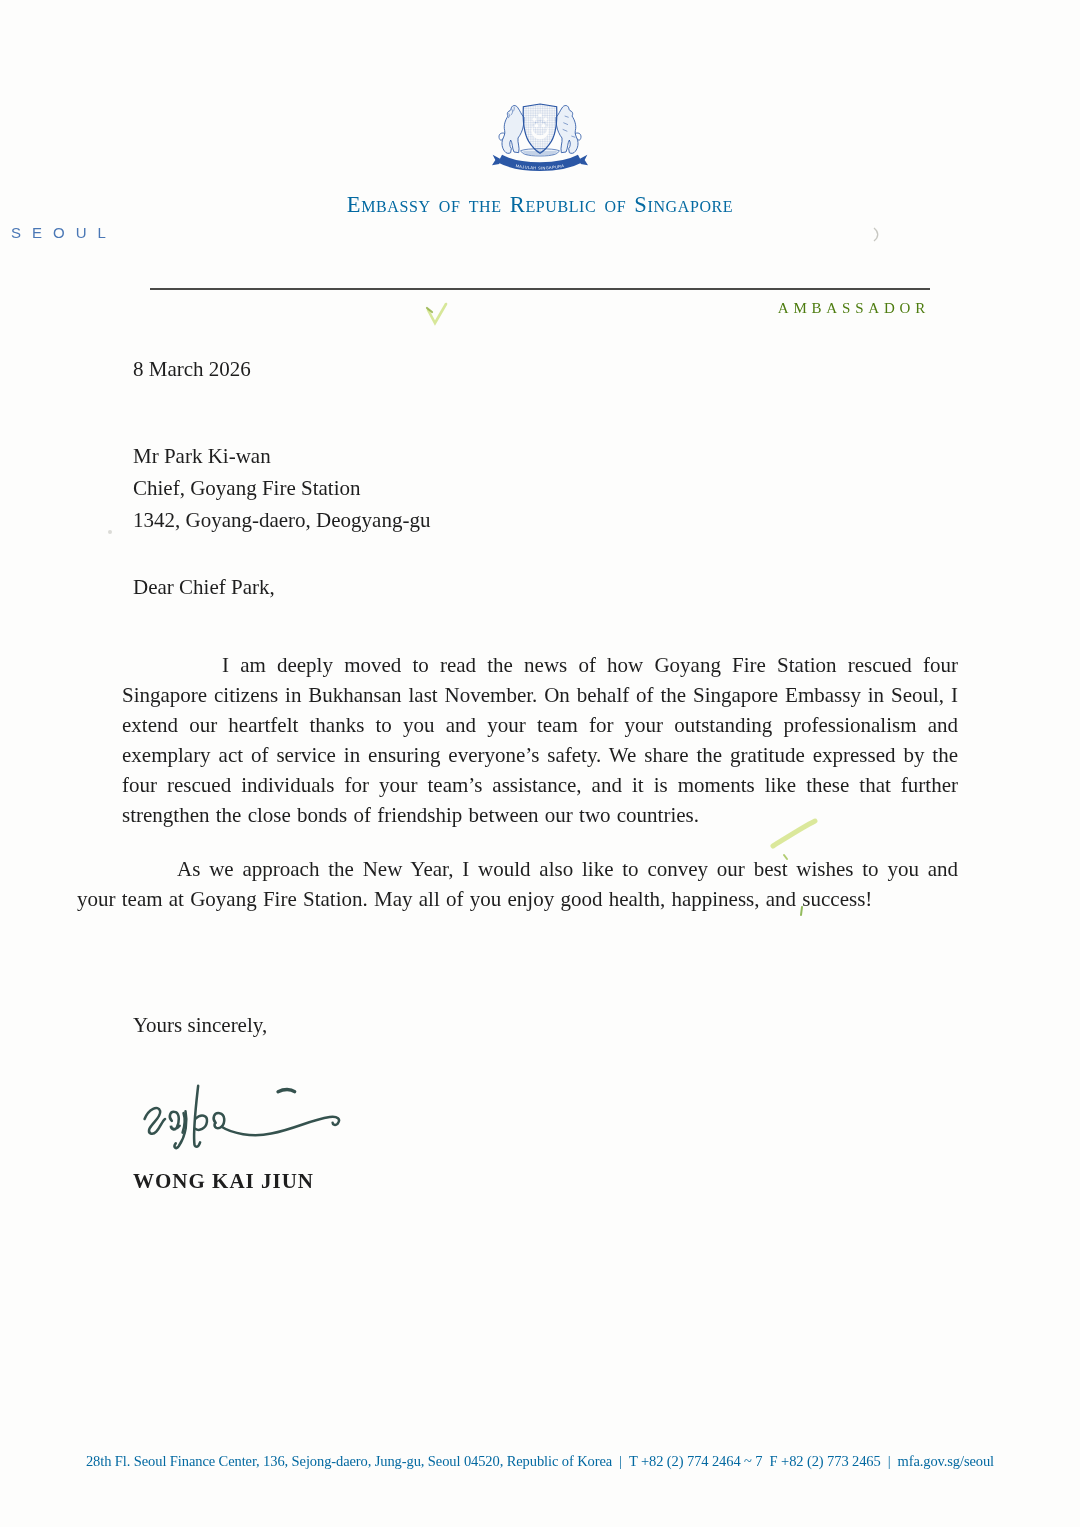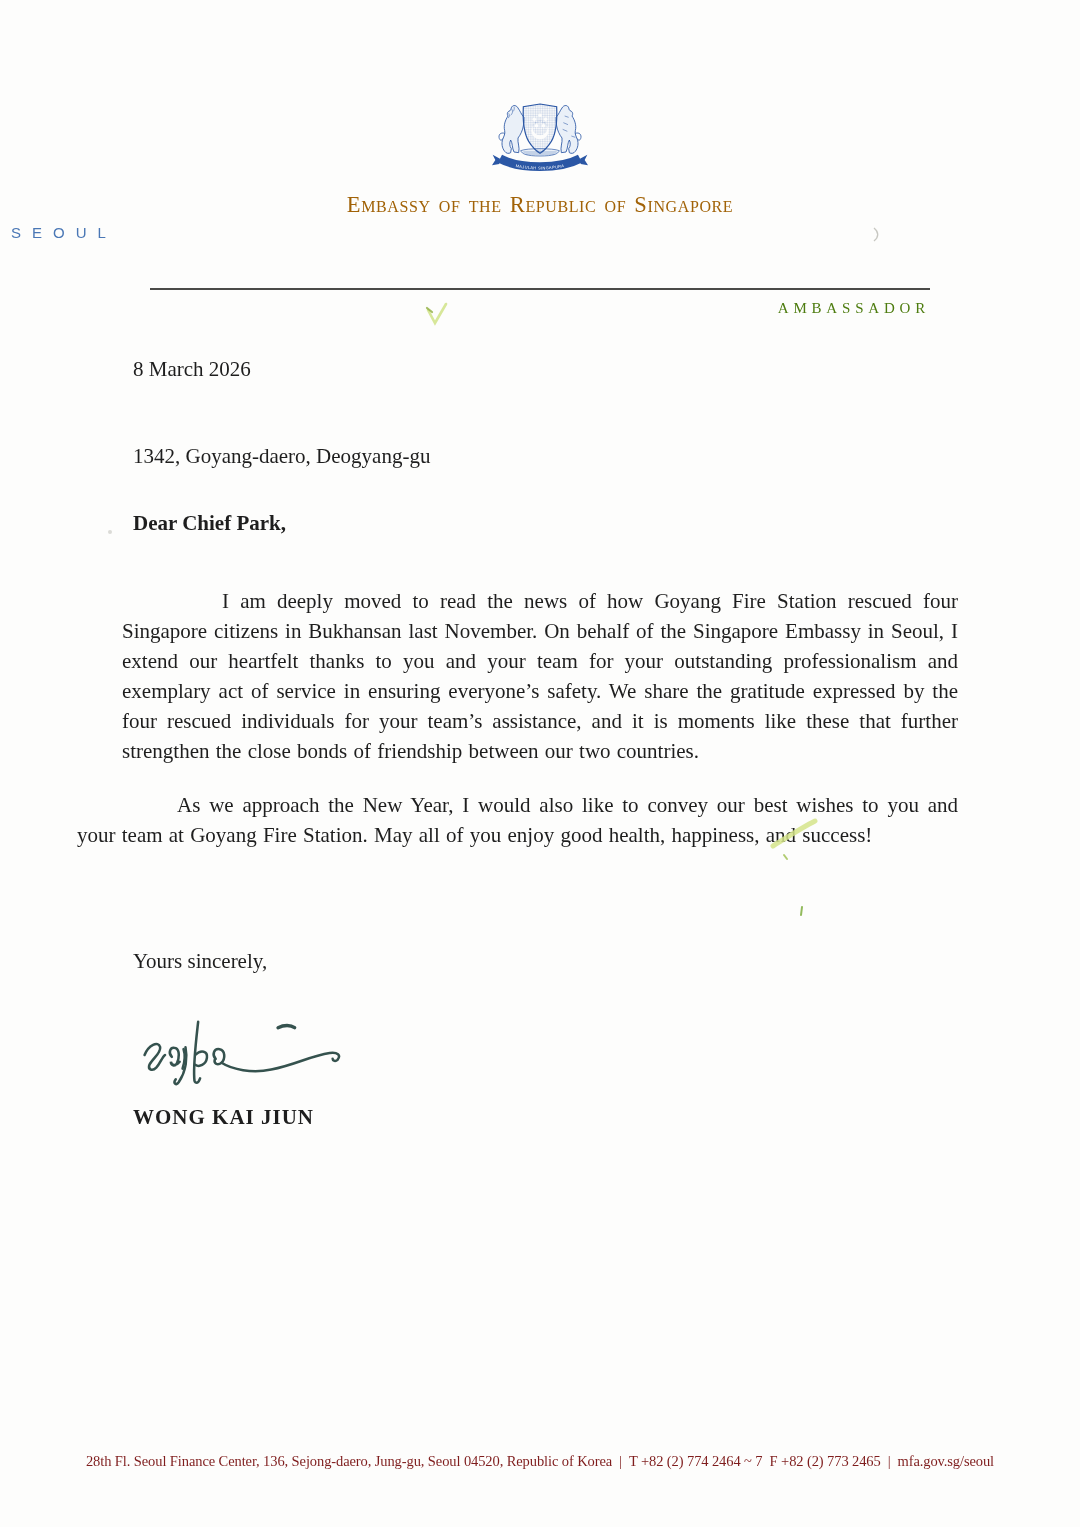--- a/index.html
+++ b/index.html
@@ -11,50 +11,50 @@
     overflow:hidden;
     font-family:"Liberation Serif","DejaVu Serif",serif;
     color:#1e1e1e;
   }
   
   .crest-block{padding-top:96px;text-align:center;}
   .org-name{
     margin-top:6px;text-align:center;
     font-variant:small-caps;font-variant-caps:small-caps;
     font-size:22.5px;line-height:30px;letter-spacing:0.6px;word-spacing:2px;
-    color:#a16207;
+    color:#0369a1;
   }
   .city{
     margin-top:2px;
     font-family:"Liberation Sans","DejaVu Sans",sans-serif;
     font-size:15px;line-height:22px;letter-spacing:11px;text-indent:11px;
     color:#4a77b5;
   }
   .rule{width:780px;margin:44px auto 0;border:none;border-top:2px solid #4a4a48;}
   .ambassador{
     margin:6px 150px 0 0;text-align:right;
     font-size:15px;line-height:24px;letter-spacing:4.8px;color:#4d7c0f;
   }
   
   .date{margin:34px 122px 0 133px;font-size:21px;line-height:30px;}
   .recipient{margin:56px 122px 0 133px;font-size:21px;line-height:32px;}
-  .salutation{margin:36px 122px 16px 133px;font-size:21px;line-height:30px;font-weight:bold;}
+  .salutation{margin:36px 122px 16px 133px;font-size:21px;line-height:30px;}
   .para{
     margin:0 122px;font-size:21px;line-height:30px;
     text-align:justify;text-indent:100px;word-spacing:1px;
   }
   .para.first{margin-top:48px;}
   .para.second{margin-top:24px;margin-left:77px;}
   .closing{margin:96px 122px 0 133px;font-size:21px;line-height:30px;}
   .signature-wrap{margin:40px 0 0 137px;height:76px;}
   .signer{margin:10px 122px 0 133px;font-size:21px;line-height:30px;font-weight:bold;letter-spacing:1px;}
   
   .footer{
     position:absolute;left:0;right:0;bottom:57px;
-    text-align:center;color:#7f1d1d;font-size:14.5px;letter-spacing:-0.1px;
+    text-align:center;color:#0369a1;font-size:14.5px;letter-spacing:-0.1px;
   }
   .footer .sep{padding:0 7px;}
   
   .artifact{position:absolute;pointer-events:none;}
   .dot-artifact{left:108px;top:530px;width:4px;height:4px;border-radius:50%;
     background:#b9b9b2;opacity:.5;}
 </style>
 </head>
 <body>
 
@@ -118,20 +118,22 @@
   <div class="org-name">Embassy of the Republic of Singapore</div>
   <div class="city">SEOUL</div>
 
   <hr class="rule">
 
   <div class="ambassador">AMBASSADOR</div>
 
   <div class="date">8 March 2026</div>
 
   <div class="recipient">
+    <div>Mr Park Ki-wan</div>
+    <div>Chief, Goyang Fire Station</div>
     <div>1342, Goyang-daero, Deogyang-gu</div>
   </div>
 
   <div class="salutation">Dear Chief Park,</div>
 
   <p class="para first">I am deeply moved to read the news of how Goyang Fire Station rescued four Singapore citizens in Bukhansan last November. On behalf of the Singapore Embassy in Seoul, I extend our heartfelt thanks to you and your team for your outstanding professionalism and exemplary act of service in ensuring everyone’s safety. We share the gratitude expressed by the four rescued individuals for your team’s assistance, and it is moments like these that further strengthen the close bonds of friendship between our two countries.</p>
   <p class="para second">As we approach the New Year, I would also like to convey our best wishes to you and your team at Goyang Fire Station. May all of you enjoy good health, happiness, and success!</p>
 
   <div class="closing">Yours sincerely,</div>
 

